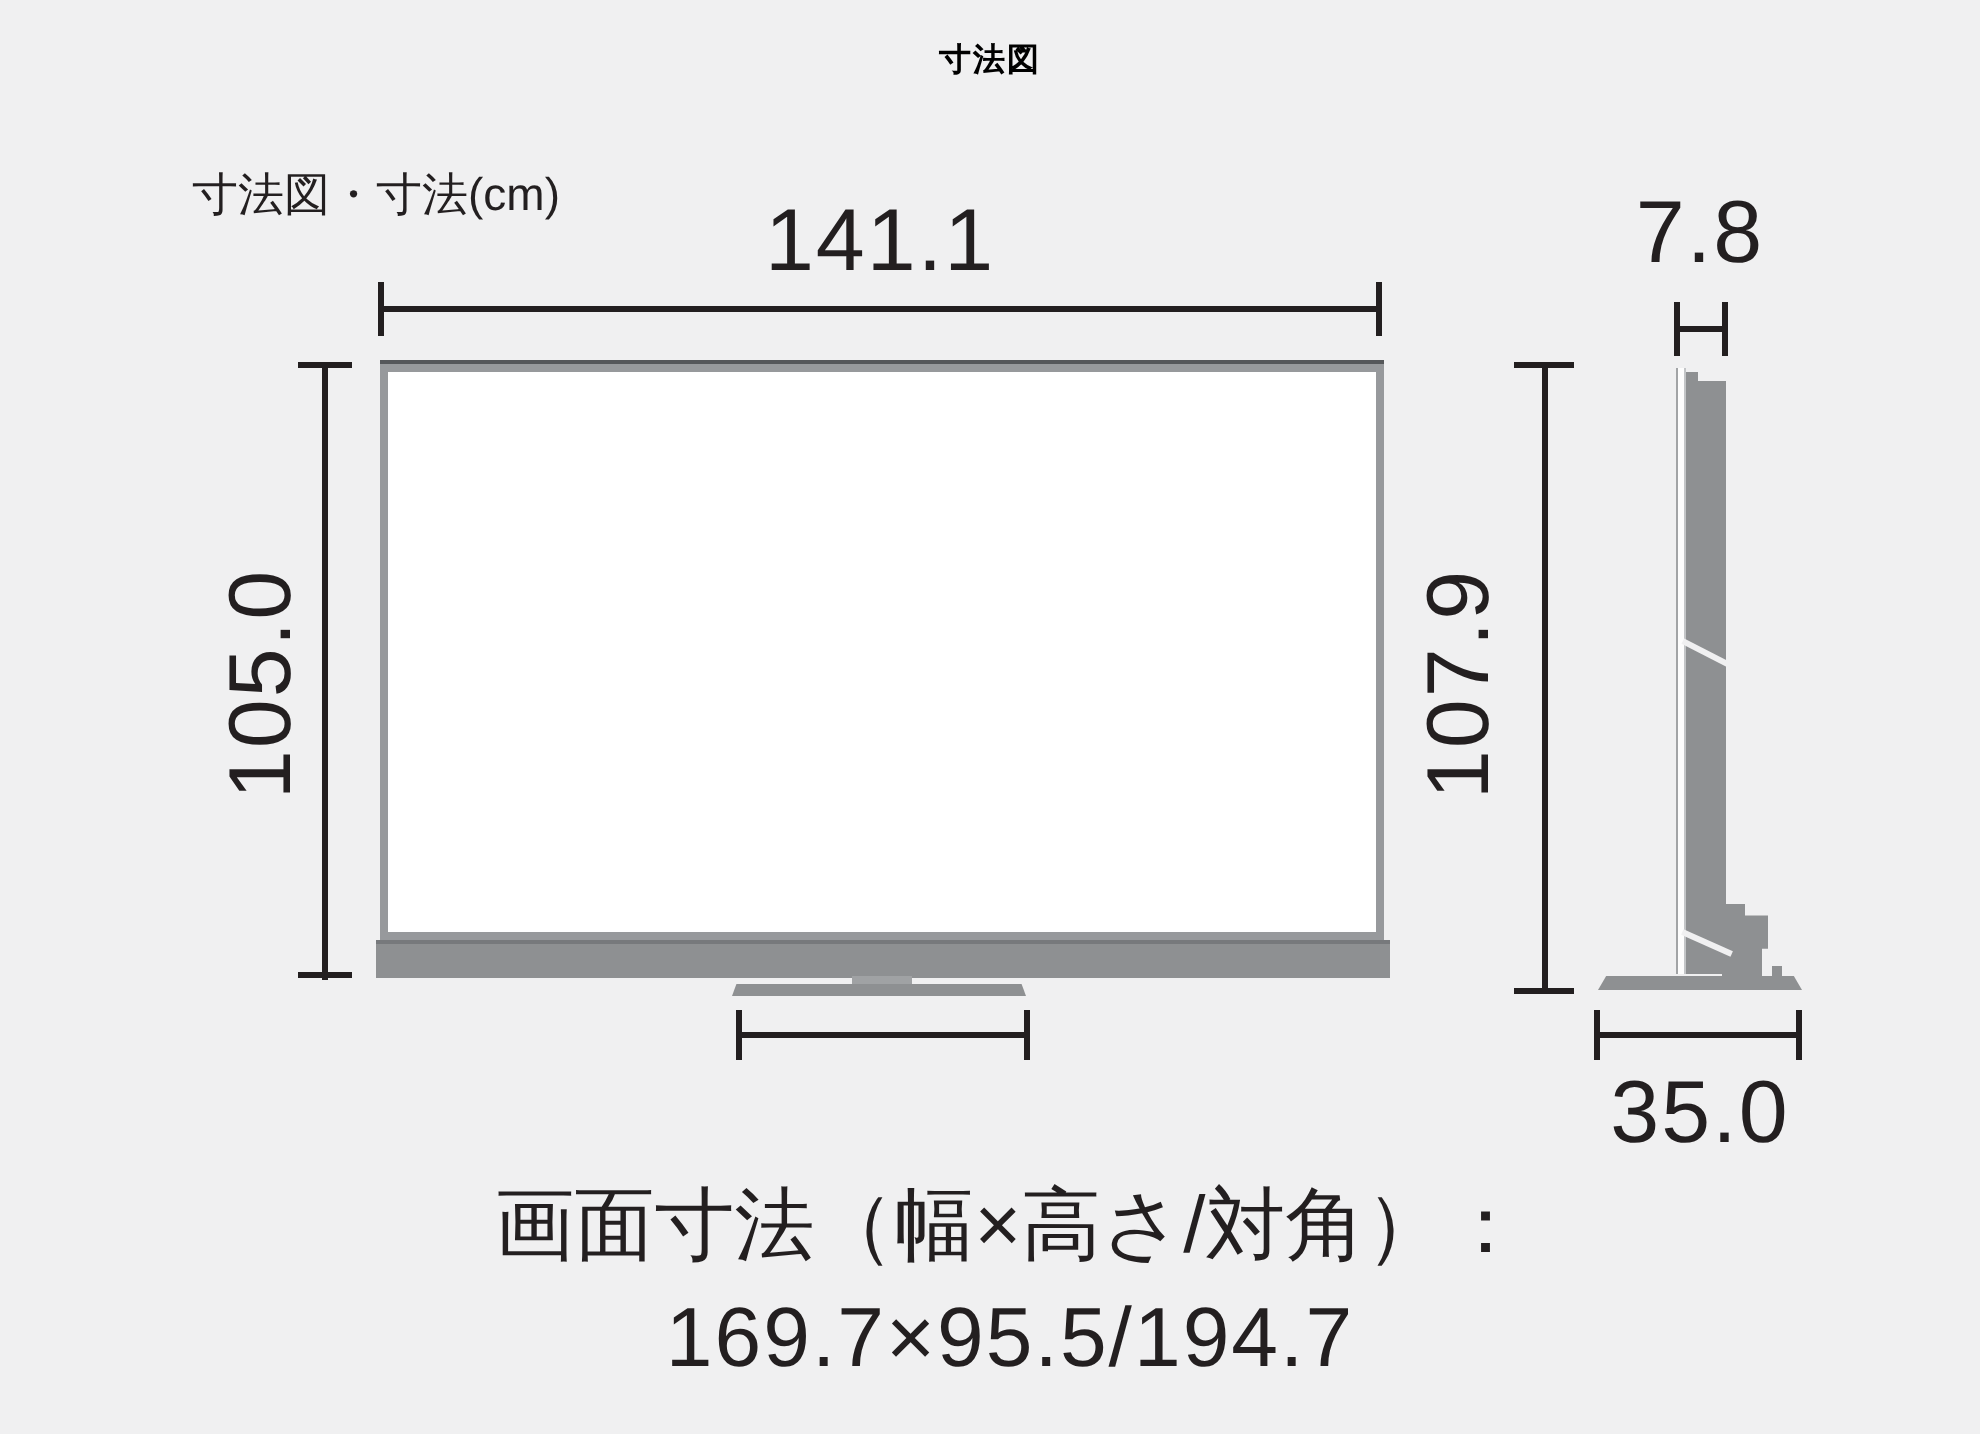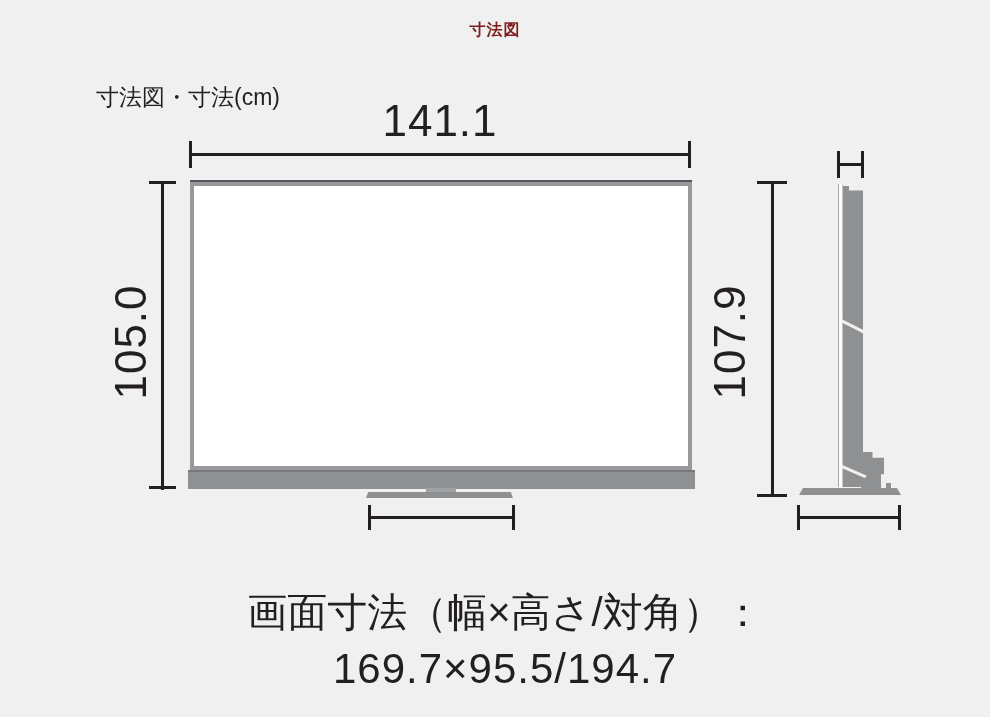--- a/index.html
+++ b/index.html
@@ -11,21 +11,21 @@
     position:relative;
     width:990px;height:717px;
     background:#f0f0f1;
     overflow:hidden;
     color:#231f20;
   }
   .abs{position:absolute;}
   .page-title{
     top:20px;left:0;width:100%;
     text-align:center;
-    font-size:16px;font-weight:700;color:#7f1d1d;
+    font-size:16px;font-weight:700;color:#000000;
     letter-spacing:1px;
   }
   .corner-label{
     left:96px;top:82px;
     font-size:23px;color:#231f20;
     white-space:nowrap;
   }
   .dim-num{
     font-size:44px;color:#231f20;
     text-align:center;letter-spacing:1px;
@@ -111,32 +111,34 @@
 
   <div class="abs dim-line" style="left:771px;top:182px;width:3px;height:315px;"></div>
   <div class="abs dim-line" style="left:757px;top:181px;width:30px;height:3px;"></div>
   <div class="abs dim-line" style="left:757px;top:494px;width:30px;height:3px;"></div>
   <div class="abs dim-num rot" style="left:629px;top:318px;width:200px;height:48px;">107.9</div>
 
   <div class="abs dim-line" style="left:369px;top:516px;width:145px;height:3px;"></div>
   <div class="abs dim-line" style="left:368px;top:505px;width:3px;height:25px;"></div>
   <div class="abs dim-line" style="left:512px;top:505px;width:3px;height:25px;"></div>
 
+  <div class="abs dim-num" style="left:800px;top:92px;width:100px;">7.8</div>
   <div class="abs dim-line" style="left:839px;top:163px;width:24px;height:3px;"></div>
   <div class="abs dim-line" style="left:837px;top:151px;width:3px;height:27px;"></div>
   <div class="abs dim-line" style="left:861px;top:151px;width:3px;height:27px;"></div>
 
   <div class="abs sv-screen"></div>
   <div class="abs sv-body"></div>
   <div class="abs sv-diag" style="left:840px;top:325px;width:26px;height:3px;transform:rotate(27deg);"></div>
   <div class="abs sv-box"></div>
   <div class="abs sv-diag" style="left:840px;top:470px;width:27px;height:3px;transform:rotate(24deg);"></div>
   <div class="abs sv-foot"></div>
   <div class="abs sv-base"></div>
 
   <div class="abs dim-line" style="left:798px;top:516px;width:103px;height:3px;"></div>
   <div class="abs dim-line" style="left:797px;top:505px;width:3px;height:25px;"></div>
   <div class="abs dim-line" style="left:898px;top:505px;width:3px;height:25px;"></div>
+  <div class="abs dim-num" style="left:750px;top:532px;width:200px;">35.0</div>
 
   <div class="abs footer-line1">画面寸法（幅×高さ/対角）：</div>
   <div class="abs footer-line2">169.7×95.5/194.7</div>
 
 </div>
 
 </body></html>

